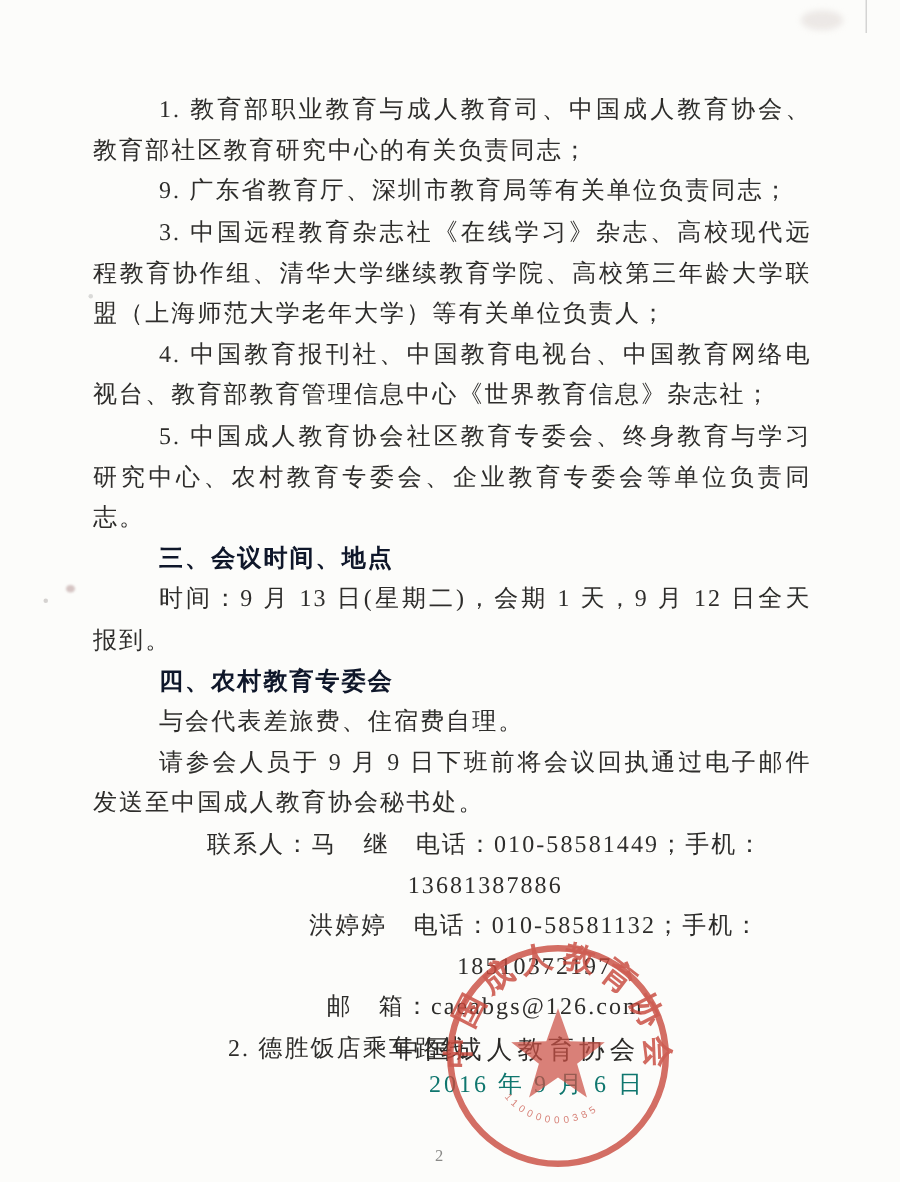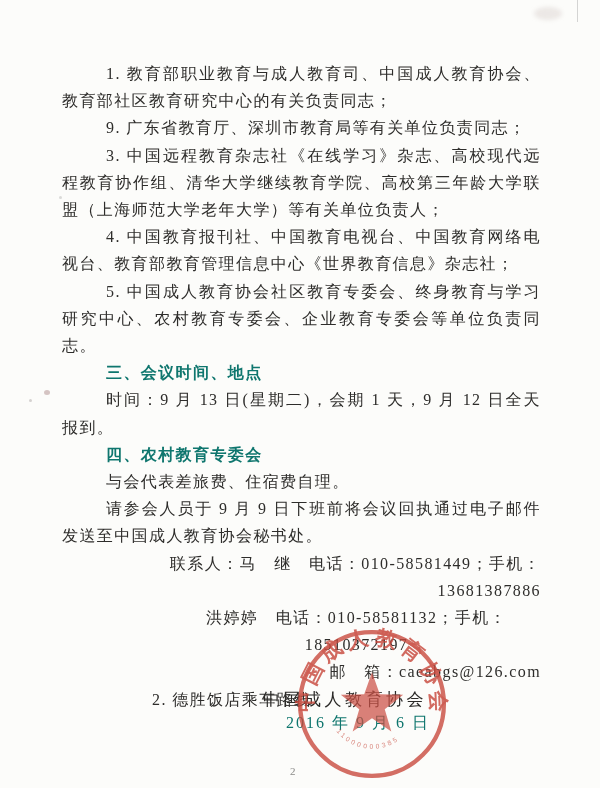--- a/index.html
+++ b/index.html
@@ -9,22 +9,22 @@
     font-family:"Liberation Serif","DejaVu Serif",serif;
     color:#2e2d2b;
   }
   .doc {
     position:absolute; left:62px; top:60px; width:479px;
     font-size:16px; line-height:27.2px; letter-spacing:1.4px;
     text-align:justify;
   }
   .doc p { margin:0; }
   .para   { text-indent:44px; }
-  .heading{ text-indent:44px; font-weight:bold; color:#0f766e; }
-  .c1     { padding-left:44px; text-align:right; text-indent:0; }
+  .heading{ text-indent:44px; font-weight:bold; color:#0f172a; }
+  .c1     { padding-left:44px; text-align:center; text-indent:0; }
   .c2     { padding-left:110px; text-align:center; text-indent:0; }
   .attach2{ padding-left:90px;  text-align:left; text-indent:0; }
 
   .seal {
     position:absolute; left:295px; top:627px; width:154px; height:154px;
     opacity:.88; filter:blur(.3px); z-index:3; pointer-events:none;
   }
   .sig-name {
     position:absolute; left:263px; top:688px; z-index:2;
     font-size:17px; letter-spacing:3.5px; color:#2b2a28; white-space:nowrap;

